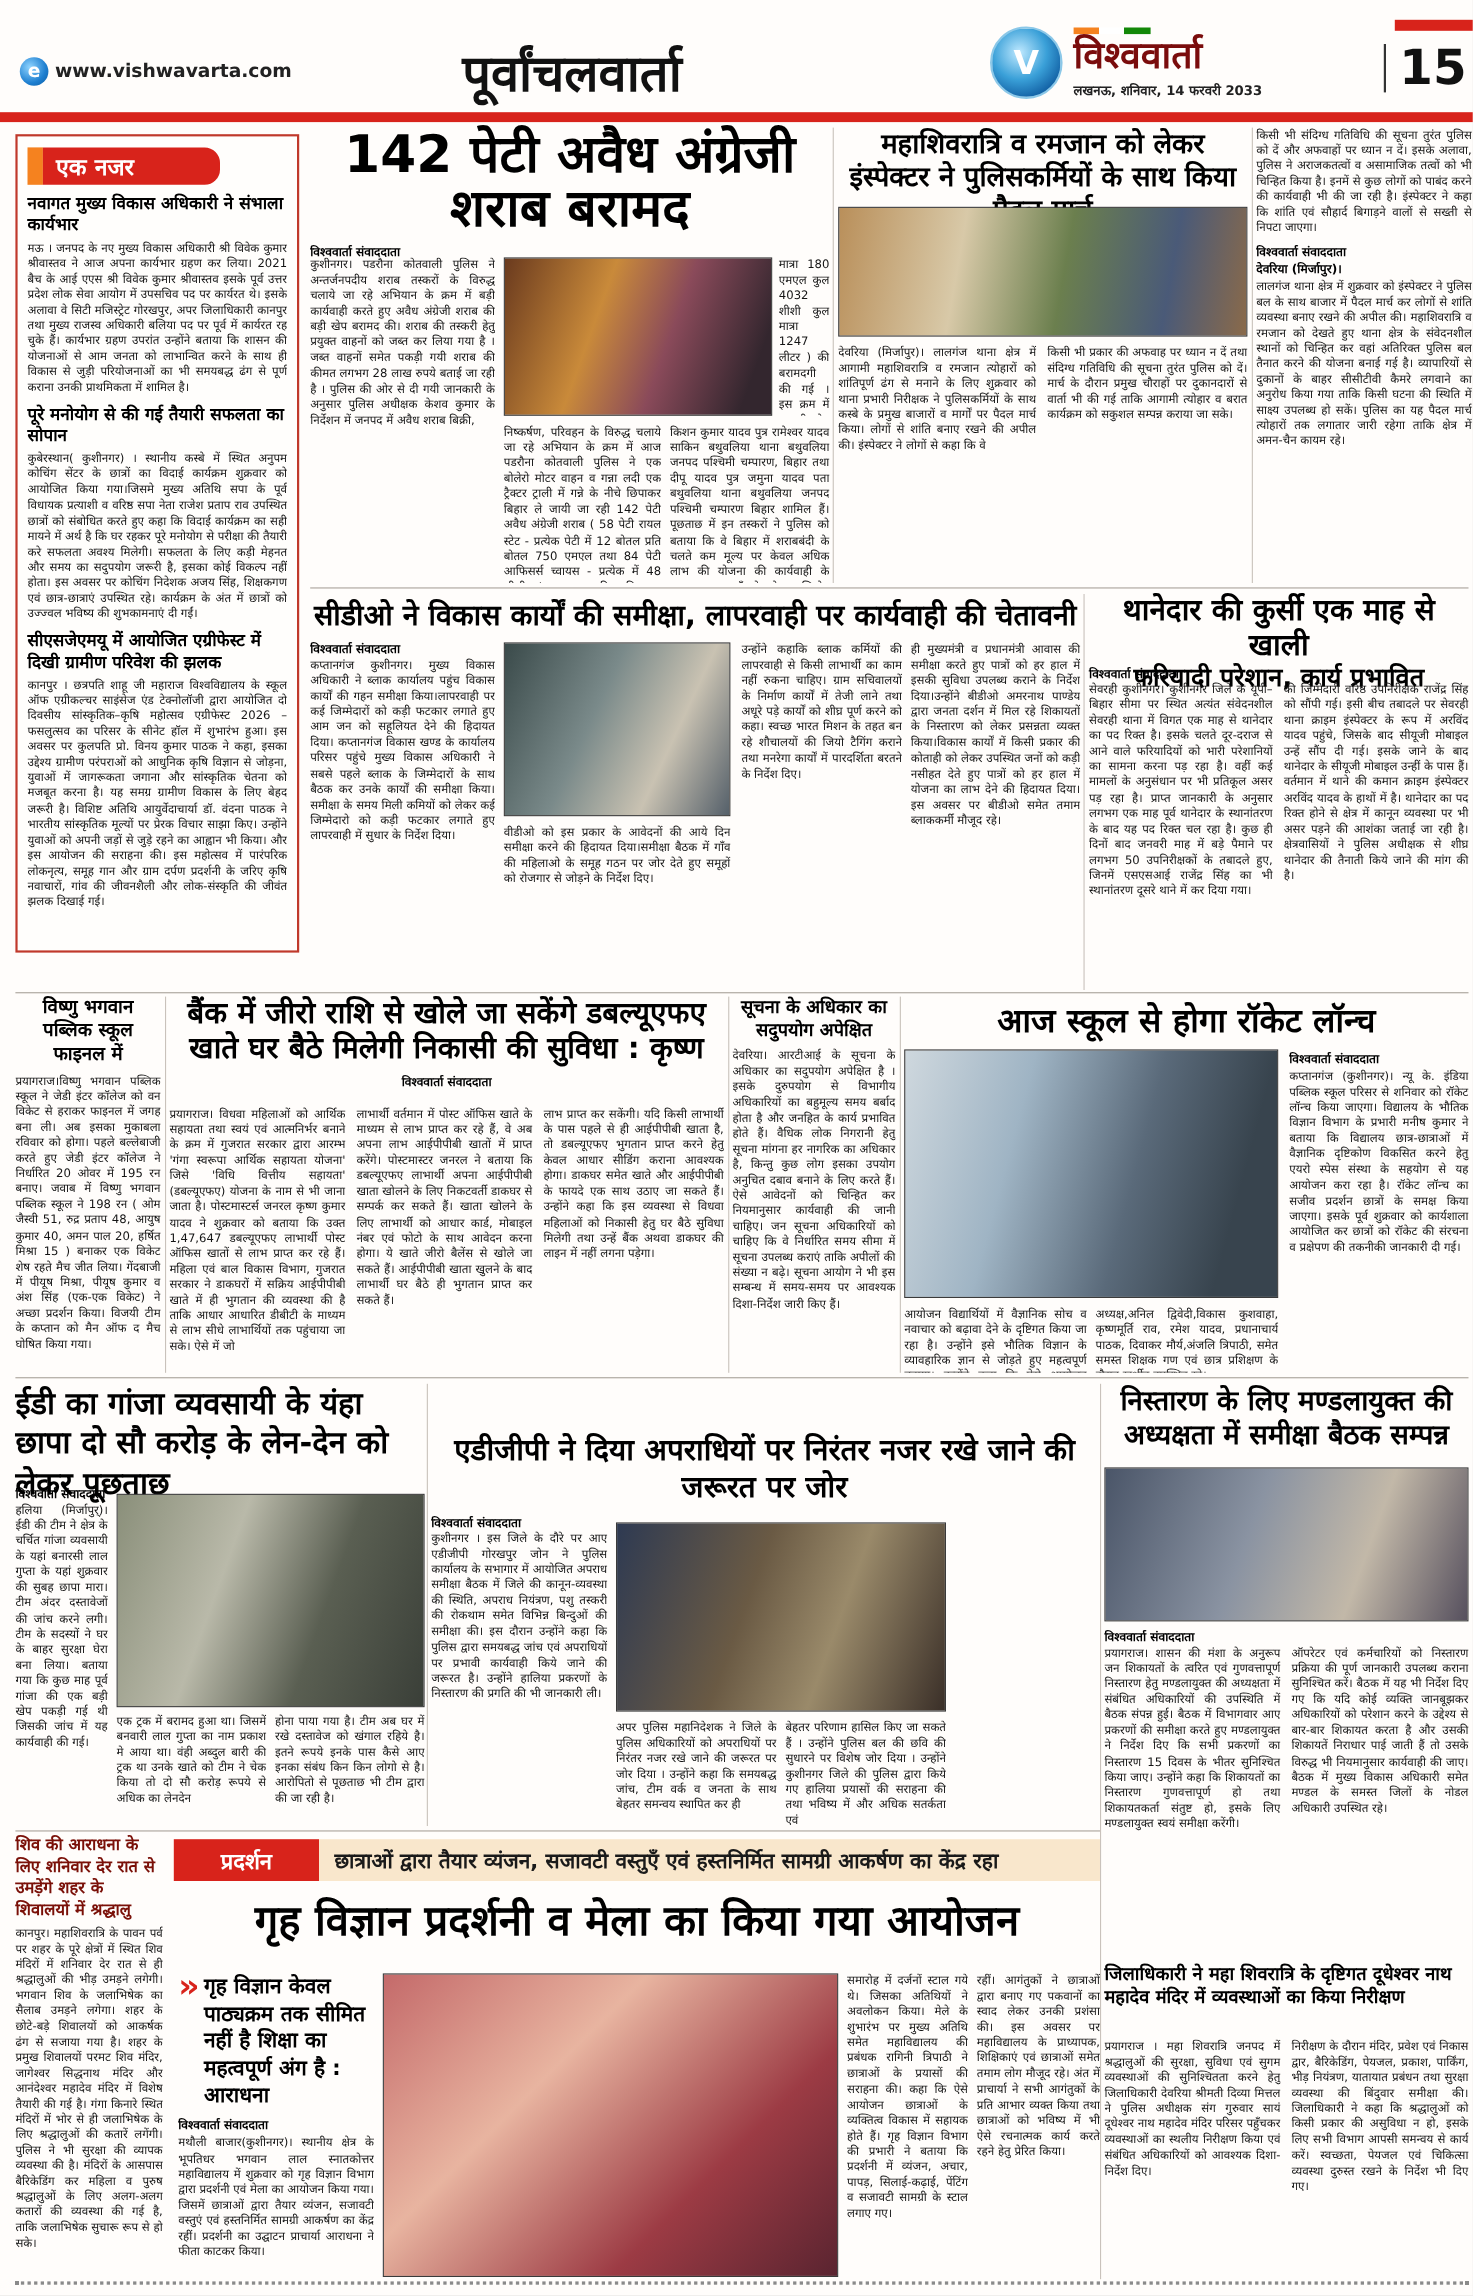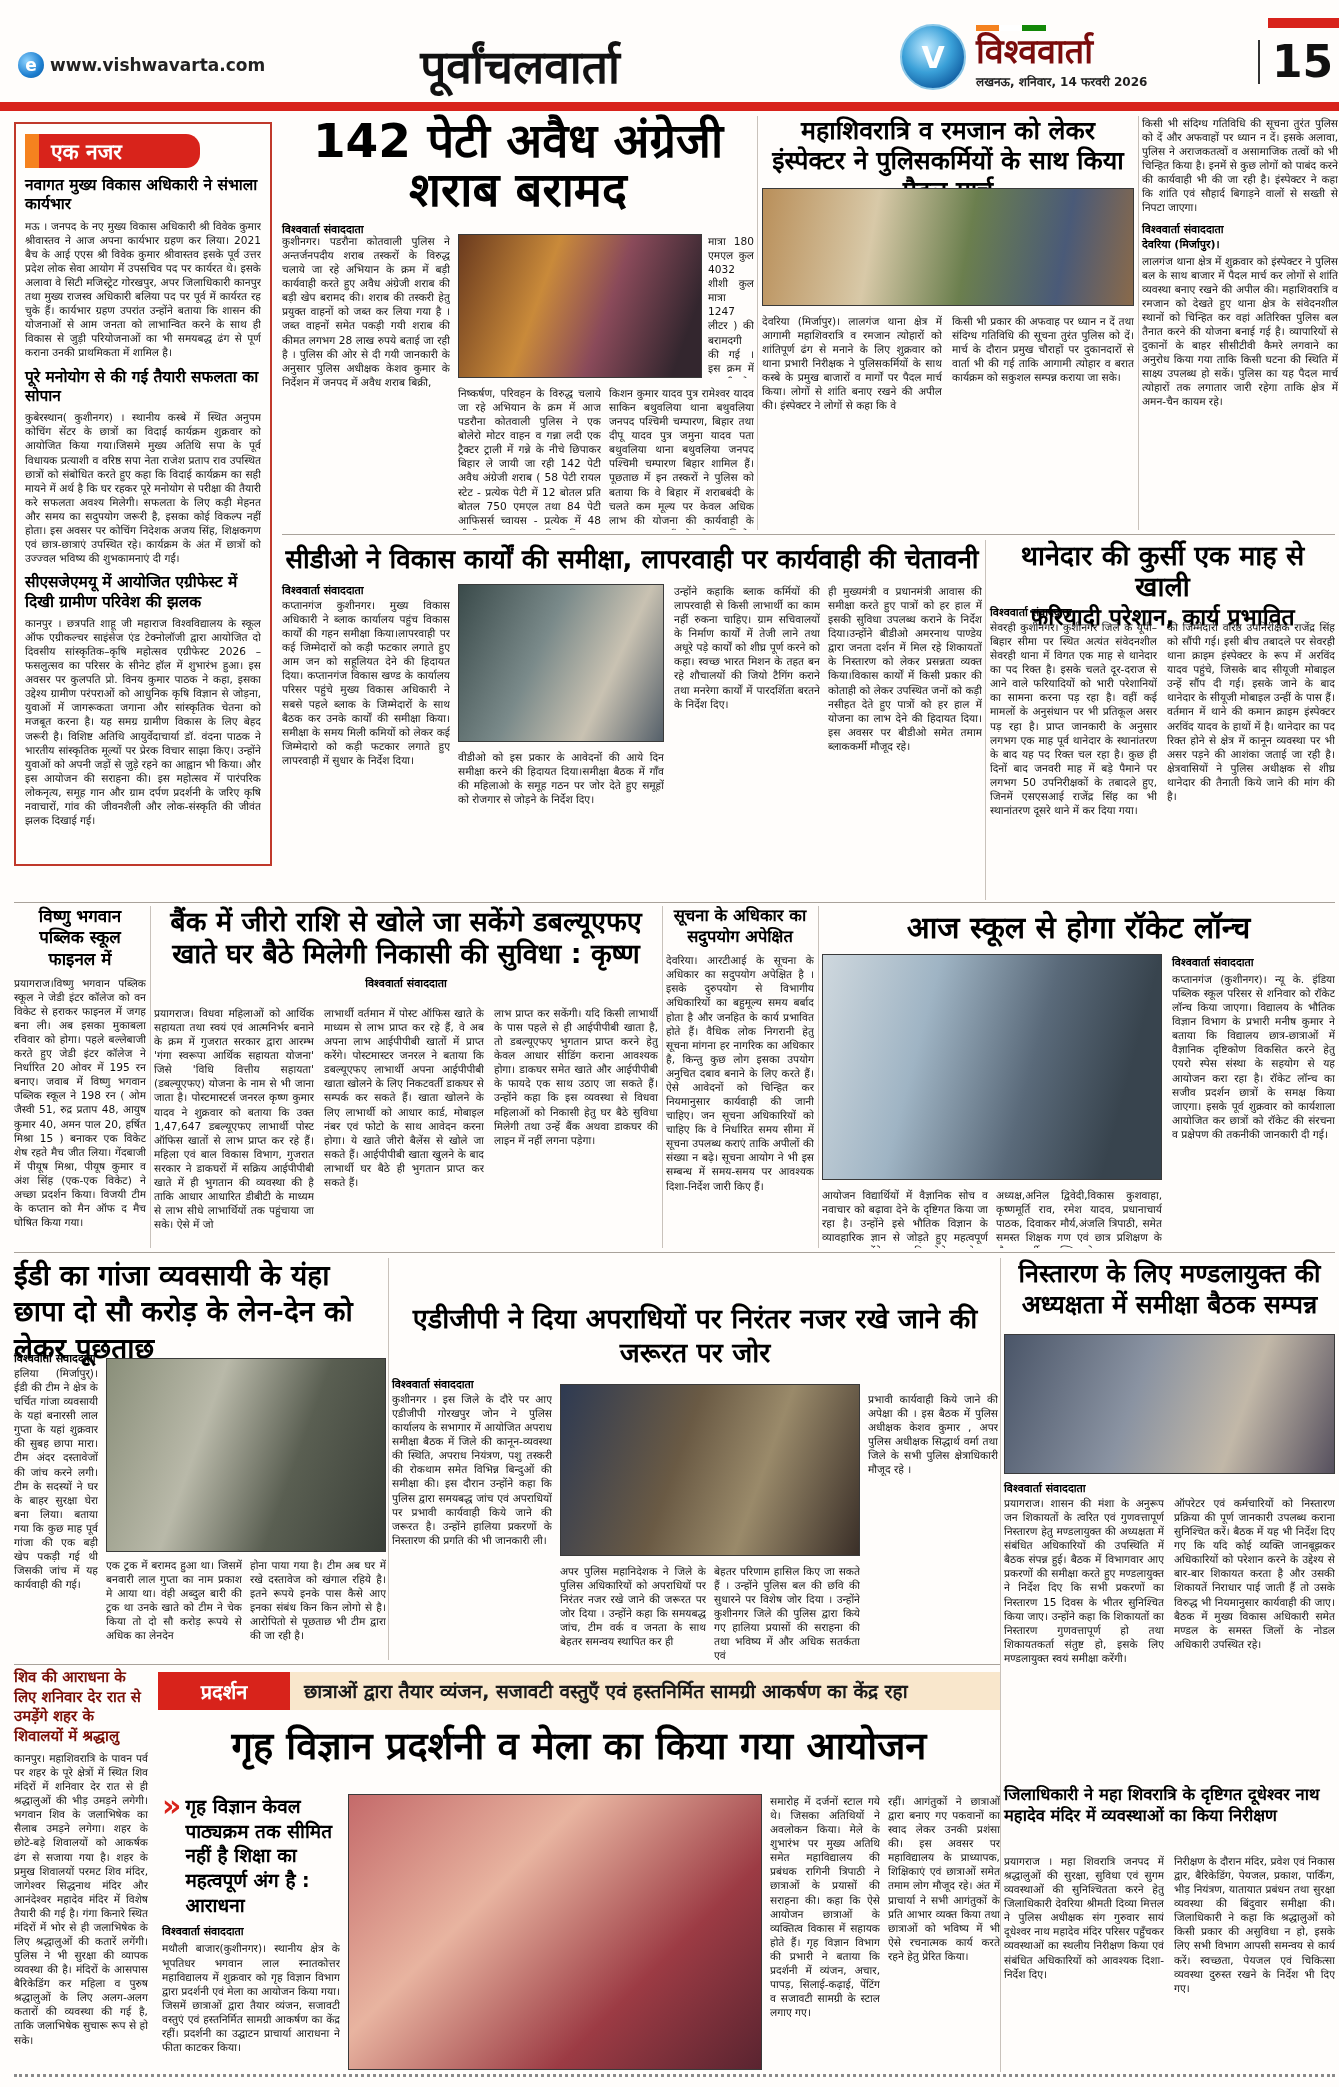--- a/index.html
+++ b/index.html
@@ -52,21 +52,21 @@
   <div class="abs site-url" style="left:18px;top:52px;">
     <span class="e-icon">e</span>
     <span>www.vishwavarta.com</span>
   </div>
   <div class="abs section-title center" style="left:320px;top:34px;width:400px;">पूर्वांचलवार्ता</div>
   <div class="abs brand-wrap" style="left:900px;top:24px;">
     <span class="globe">V</span>
     <span>
       <span class="brand-flag" style="display:block;"></span>
       <span class="brand-name" style="display:block;">विश्ववार्ता</span>
-      <span class="brand-date" style="display:block;">लखनऊ,  शनिवार, 14 फरवरी 2026</span>
+      <span class="brand-date" style="display:block;">लखनऊ,  शनिवार, 14 फरवरी 2033</span>
     </span>
   </div>
   <div class="abs corner-red" style="left:1268px;top:18px;width:71px;height:10px;"></div>
   <div class="abs pagenum" style="left:1258px;top:40px;">15</div>
   <div class="abs redbar" style="left:0;top:102px;width:1339px;height:9px;"></div>
 
   <section class="abs ek-box" style="left:14px;top:122px;width:258px;height:744px;">
     <div class="ek-label">
       <span class="ek-orange"></span>
       <span class="ek-red">एक नजर</span>
@@ -176,21 +176,20 @@
     <div class="abs bt" style="left:92px;top:300px;width:136px;height:102px;">एक ट्रक में बरामद हुआ था। जिसमें बनवारी लाल गुप्ता का नाम प्रकाश मे आया था। वंही अब्दुल बारी की ट्रक था उनके खाते को टीम ने चेक किया तो दो सौ करोड़ रूपये से अधिक का लेनदेन</div>
   </section>
 
   <section class="abs" style="left:392px;top:1258px;width:606px;height:402px;margin-top:44px;">
     <h2 class="hl center" style="font-size:27px;line-height:1.25;">एडीजीपी ने दिया अपराधियों पर निरंतर नजर रखे जाने की जरूरत पर जोर</h2>
     <div class="abs byline" style="left:0;top:74px;">विश्ववार्ता संवाददाता</div>
     <div class="abs bt" style="left:0;top:90px;width:160px;height:312px;">कुशीनगर । इस जिले के दौरे पर आए एडीजीपी गोरखपुर जोन ने पुलिस कार्यालय के सभागार में आयोजित अपराध समीक्षा बैठक में जिले की कानून-व्यवस्था की स्थिति, अपराध नियंत्रण, पशु तस्करी की रोकथाम समेत विभिन्न बिन्दुओं की समीक्षा की।    इस दौरान उन्होंने कहा कि पुलिस द्वारा समयबद्ध जांच एवं अपराधियों पर प्रभावी कार्यवाही किये जाने की जरूरत है। उन्होंने हालिया प्रकरणों के निस्तारण की प्रगति की भी जानकारी ली।</div>
     <div class="abs photo" style="left:168px;top:82px;width:300px;height:172px;background:linear-gradient(110deg,#2e3a52,#6a5a44 40%,#9a8a6a 65%,#3a2f28);"></div>
     <div class="abs bt" style="left:168px;top:262px;width:146px;height:140px;">अपर पुलिस महानिदेशक ने जिले के पुलिस अधिकारियों को अपराधियों पर निरंतर नजर रखे जाने की जरूरत पर जोर दिया । उन्होंने कहा कि समयबद्ध जांच, टीम वर्क व जनता के साथ बेहतर समन्वय स्थापित कर ही</div>
     <div class="abs bt" style="left:322px;top:262px;width:146px;height:140px;">बेहतर परिणाम हासिल किए जा सकते हैं । उन्होंने पुलिस बल की छवि की सुधारने पर विशेष जोर दिया । उन्होंने कुशीनगर  जिले की पुलिस द्वारा किये गए हालिया प्रयासों की सराहना की तथा भविष्य में और अधिक सतर्कता एवं</div>
-    <div class="abs bt" style="left:476px;top:90px;width:130px;height:312px;">प्रभावी कार्यवाही किये जाने की अपेक्षा की ।    इस बैठक में पुलिस अधीक्षक केशव कुमार , अपर पुलिस अधीक्षक सिद्धार्थ वर्मा तथा जिले के सभी पुलिस क्षेत्राधिकारी मौजूद रहे ।</div>
   </section>
 
   <section class="abs" style="left:1004px;top:1258px;width:331px;height:516px;">
     <h2 class="hl center" style="font-size:25px;line-height:1.25;">निस्तारण के लिए मण्डलायुक्त की अध्यक्षता में समीक्षा बैठक सम्पन्न</h2>
     <div class="abs photo" style="left:0;top:76px;width:331px;height:140px;background:linear-gradient(110deg,#4a5568,#8a93a2 40%,#c2b8a8 70%,#56505e);"></div>
     <div class="abs byline" style="left:0;top:222px;">विश्ववार्ता संवाददाता</div>
     <div class="abs bt" style="left:0;top:238px;width:160px;height:276px;">प्रयागराज। शासन की मंशा के अनुरूप जन शिकायतों के त्वरित एवं गुणवत्तापूर्ण निस्तारण हेतु मण्डलायुक्त की अध्यक्षता में संबंधित अधिकारियों की उपस्थिति में बैठक संपन्न हुई। बैठक में विभागवार आए प्रकरणों की समीक्षा करते हुए मण्डलायुक्त ने निर्देश दिए कि सभी प्रकरणों का निस्तारण 15 दिवस के भीतर सुनिश्चित किया जाए। उन्होंने कहा कि शिकायतों का निस्तारण गुणवत्तापूर्ण हो तथा शिकायतकर्ता संतुष्ट हो, इसके लिए मण्डलायुक्त स्वयं समीक्षा करेंगी।</div>
     <div class="abs bt" style="left:170px;top:238px;width:161px;height:276px;">ऑपरेटर एवं कर्मचारियों को निस्तारण प्रक्रिया की पूर्ण जानकारी उपलब्ध कराना सुनिश्चित करें। बैठक में यह भी निर्देश दिए गए कि यदि कोई व्यक्ति जानबूझकर अधिकारियों को परेशान करने के उद्देश्य से बार-बार शिकायत करता है और उसकी शिकायतें निराधार पाई जाती हैं तो उसके विरुद्ध भी नियमानुसार कार्यवाही की जाए। बैठक में मुख्य विकास अधिकारी समेत मण्डल के समस्त जिलों के नोडल अधिकारी उपस्थित रहे।</div>
   </section>
 

